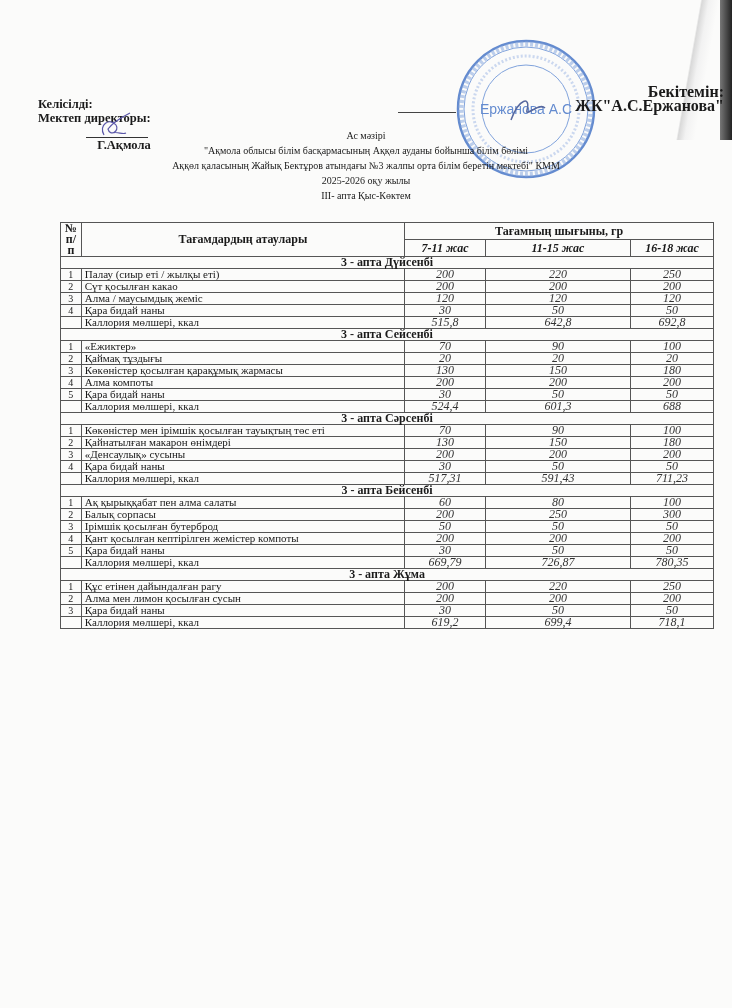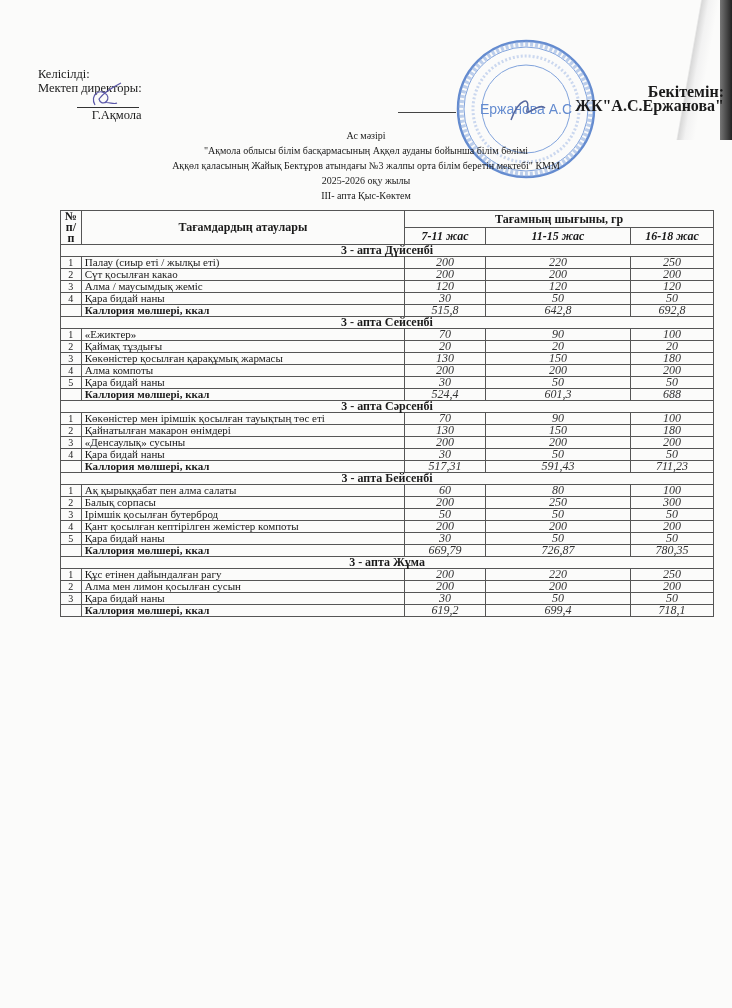--- a/index.html
+++ b/index.html
@@ -8,39 +8,39 @@
     font-family: "Liberation Serif", serif; color: #1a1a1a;
   }
   .edge-shadow {
     position: absolute; right: 0; top: 0; width: 12px; height: 140px;
     background: linear-gradient(to right, #777, #222);
   }
   .edge-fold {
     position: absolute; right: 12px; top: 0; width: 60px; height: 140px;
     background: linear-gradient(100deg, transparent 48%, #d9d9d9 50%, #f2f2f2 58%, transparent 70%);
   }
-  .approve-left { position: absolute; left: 38px; top: 67px; font-weight: normal; font-size: 12.5px; line-height: 14px; }
+  .approve-left { position: absolute; left: 38px; top: 97px; font-weight: bold; font-size: 12.5px; line-height: 14px; }
   .approve-left .line2 { display: flex; align-items: flex-end; flex-direction: column; }
   .sign-line { display: inline-block; width: 62px; border-bottom: 1px solid #333; margin: 0 3px 0 6px; height: 12px; position: relative; }
   .signature-left { position: absolute; left: 10px; top: -14px; width: 40px; height: 30px; }
   .approve-right { position: absolute; right: 8px; top: 85px; font-weight: bold; font-size: 16px; line-height: 14px; text-align: right; }
   .right-line { position: absolute; left: 398px; top: 112px; width: 58px; border-bottom: 1px solid #444; }
   .stamp { position: absolute; left: 455px; top: 38px; width: 142px; height: 142px; opacity: .85; }
   .titles { position: absolute; left: 0; width: 732px; top: 128px; text-align: center; font-weight: normal; font-size: 10px; line-height: 15px; }
   .titles div { white-space: nowrap; }
   table.menu {
-    position: absolute; left: 60px; top: 210px; width: 654px; border-collapse: collapse;
+    position: absolute; left: 60px; top: 222px; width: 654px; border-collapse: collapse;
     font-size: 11px; table-layout: fixed;
   }
   table.menu td, table.menu th { border: 1px solid #555; padding: 0 3px; height: 11px; line-height: 11px; }
   table.menu th { font-weight: bold; font-size: 12px; }
   .c-no { width: 20px; text-align: center; font-size: 10px; }
   .num { text-align: center; font-style: italic; color: #333; font-size: 12px; }
   .day { text-align: center; font-weight: bold; font-size: 12px; }
-  .kcal td.name { font-weight: bold; margin-top: 42px; }
+  .kcal td.name { font-weight: normal; margin-top: 42px; }
   .tall td { height: 30px; }
   .mid td { height: 19px; }
   .age { font-style: italic; }
 </style>
 </head>
 <body>
 
 <div class="edge-fold"></div>
 <div class="edge-shadow"></div>
 

